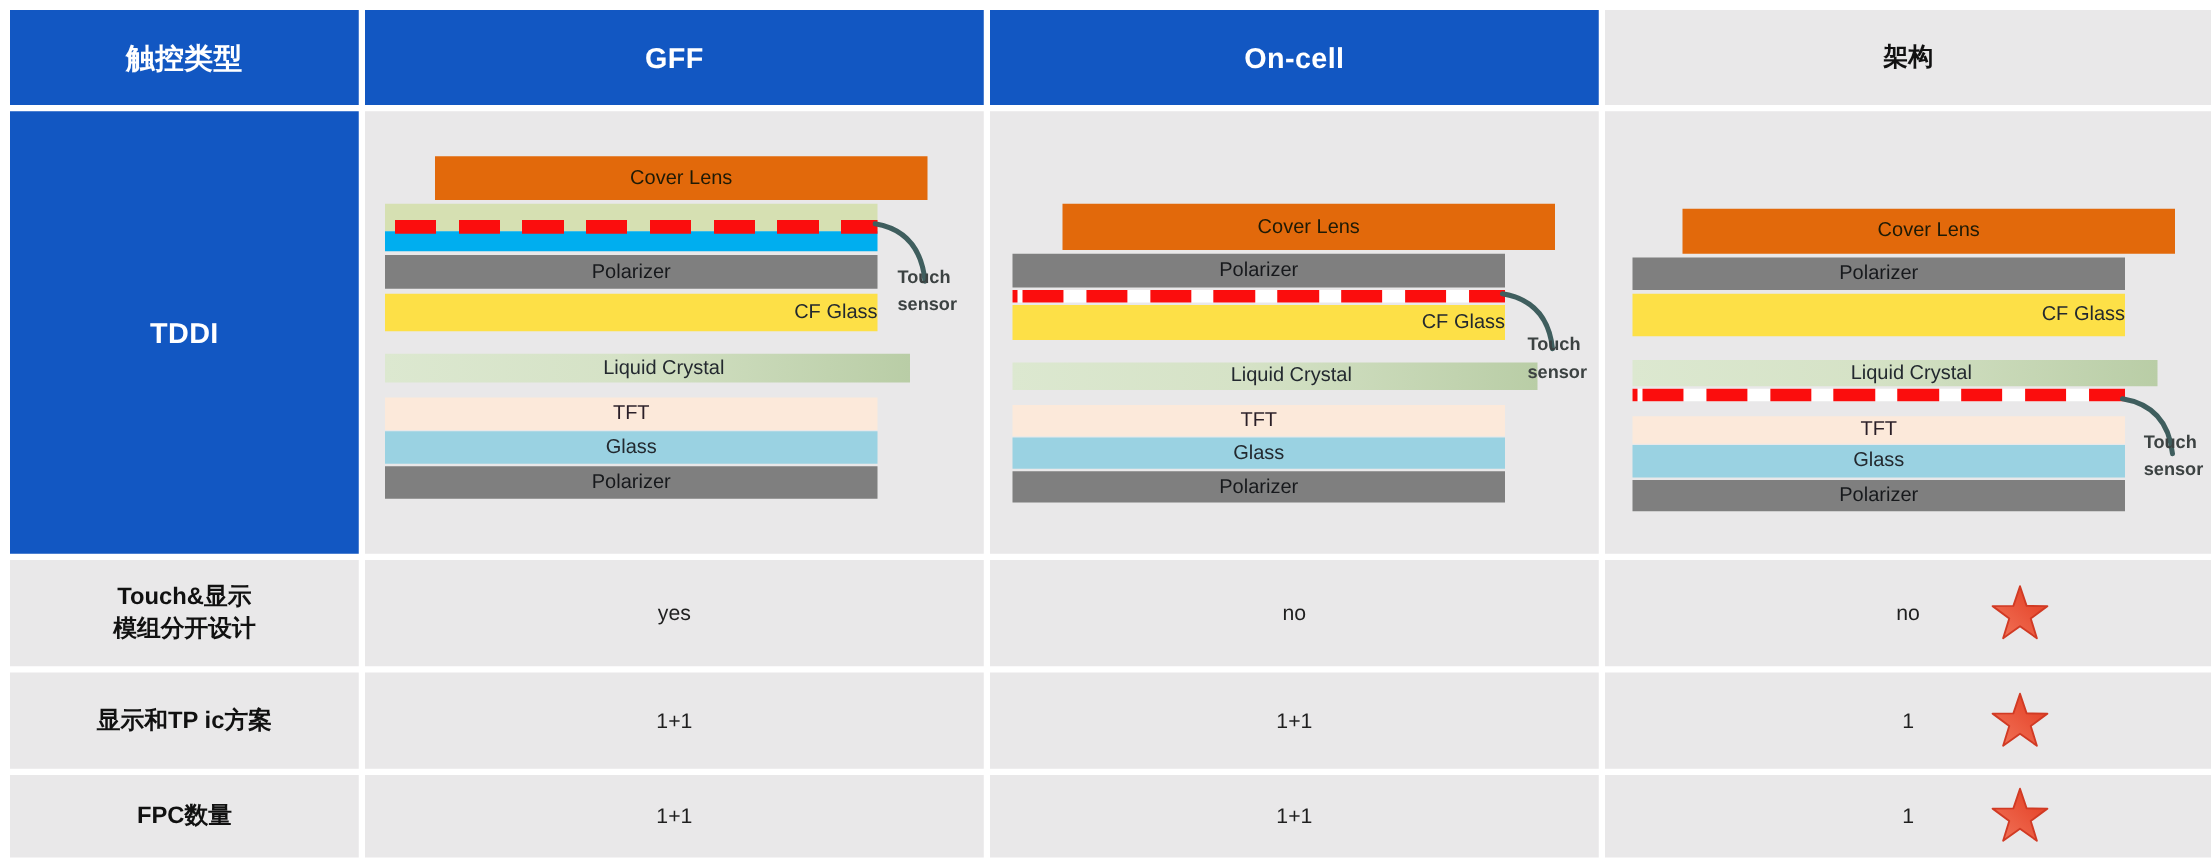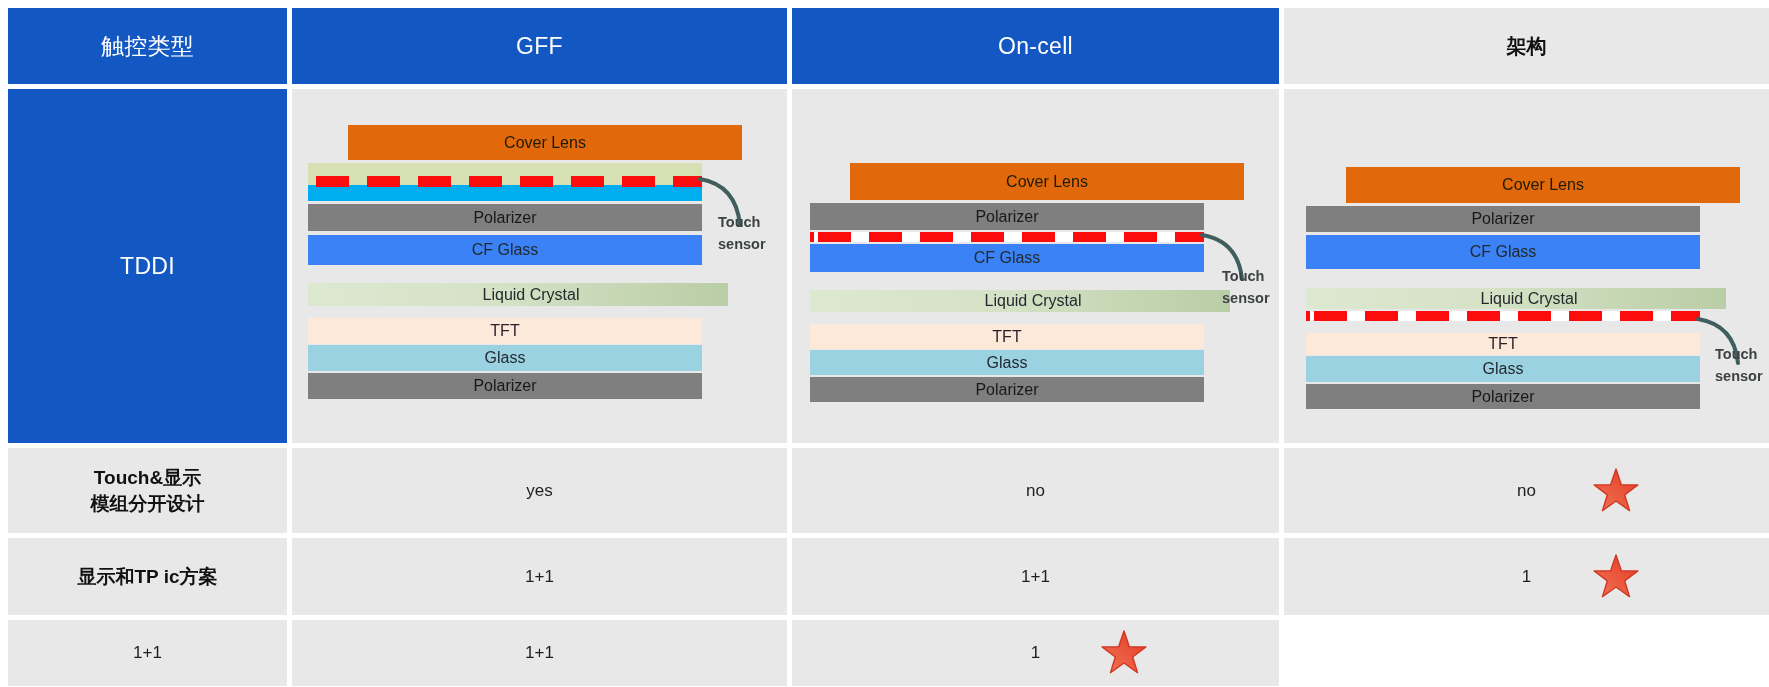--- a/index.html
+++ b/index.html
@@ -3,33 +3,33 @@
 <meta charset="utf-8">
 <style>
   html,body{margin:0;padding:0;background:#ffffff;width:1769px;height:687px;
     font-family:"Liberation Sans", sans-serif;-webkit-font-smoothing:antialiased;}
   .slide{position:absolute;left:8px;top:8px;width:1761px;height:678px;}
   .grid{display:grid;width:100%;height:100%;
     grid-template-columns:279px 495px 487px 485px;
     grid-template-rows:76px 354px 85px 77px 66px;
     gap:5px;background:#ffffff;}
   .cell{background:#E9E8E9;position:relative;display:flex;align-items:center;justify-content:center;}
-  .hcell{background:#1257C2;color:#ffffff;font-weight:normal;font-size:23px;letter-spacing:.3px;}
+  .hcell{background:#1257C2;color:#ffffff;font-weight:bold;font-size:23px;letter-spacing:.3px;}
   .rowlabel{font-weight:bold;color:#111111;font-size:20px;text-align:center;line-height:1.35;}
   .value{font-size:17px;color:#1f1f1f;}
   .starwrap{position:absolute;left:308px;top:50%;transform:translateY(-50%);width:48px;height:50px;}
   
   .stack{position:absolute;width:394px;}
   .layer{position:relative;width:100%;display:flex;align-items:center;justify-content:center;
     font-size:16px;color:#23292f;}
   .l-cover{background:#E2690B;height:35px;margin-bottom:3px;color:#1e1a06;margin-left:40px;}
   .l-filmgreen{background:#D6E0B2;height:22px;}
   .l-filmcyan{background:#00AEEF;height:16px;margin-bottom:3px;}
   .l-pol{background:#7F7F7F;height:27px;margin-bottom:4px;color:#17191c;}
-  .l-cf{background:#3b82f6;height:30px;margin-bottom:2px;}
+  .l-cf{background:#fde047;height:30px;margin-bottom:2px;justify-content:flex-end;}
   .l-rgb{height:14px;margin-bottom:2px;display:flex;}
   .l-rgb .r{width:33%;background:#FB0005;}
   .l-rgb .g{width:35%;background:#1CAF4F;}
   .l-rgb .b{width:32%;background:#3A1FE0;}
   .l-lc{background:linear-gradient(90deg,#DCE8D0 0%,#D5E2C6 45%,#B9CDA6 100%);height:23px;margin-bottom:6px;padding-left:26px;}
   .l-tft{background:#FCE9DA;height:26px;margin-bottom:1px;color:#2a1f28;margin-top:12px;}
   .l-glass{background:#9AD2E2;height:26px;margin-bottom:2px;}
   .l-pol2{background:#7F7F7F;height:26px;color:#17191c;}
   .dashline{background-image:repeating-linear-gradient(90deg,#FB0D0D 0px,#FB0D0D 33px,rgba(0,0,0,0) 33px,rgba(0,0,0,0) 51px);}
   .dash-abs{position:absolute;left:8px;right:0;height:11px;z-index:3;}
@@ -238,20 +238,23 @@
     <div class="cell">
       <span class="value">1</span>
       <span class="starwrap">
         <svg width="48" height="50" viewBox="0 0 48 50">
           <polygon points="24,3 29.3,18.7 45.9,18.9 32.6,28.8 37.5,44.6 24,35 10.5,44.6 15.4,28.8 2.1,18.9 18.7,18.7" fill="url(#sg1)" stroke="#D13A24" stroke-width="1.5" stroke-linejoin="round"></polygon>
         </svg>
       </span>
     </div>
 
     <div class="cell">
+      <span class="rowlabel" style="font-size:19px;">FPC数量</span>
+    </div>
+    <div class="cell">
       <span class="value">1+1</span>
     </div>
     <div class="cell">
       <span class="value">1+1</span>
     </div>
     <div class="cell">
       <span class="value">1</span>
       <span class="starwrap">
         <svg width="48" height="50" viewBox="0 0 48 50">
           <polygon points="24,3 29.3,18.7 45.9,18.9 32.6,28.8 37.5,44.6 24,35 10.5,44.6 15.4,28.8 2.1,18.9 18.7,18.7" fill="url(#sg1)" stroke="#D13A24" stroke-width="1.5" stroke-linejoin="round"></polygon>

